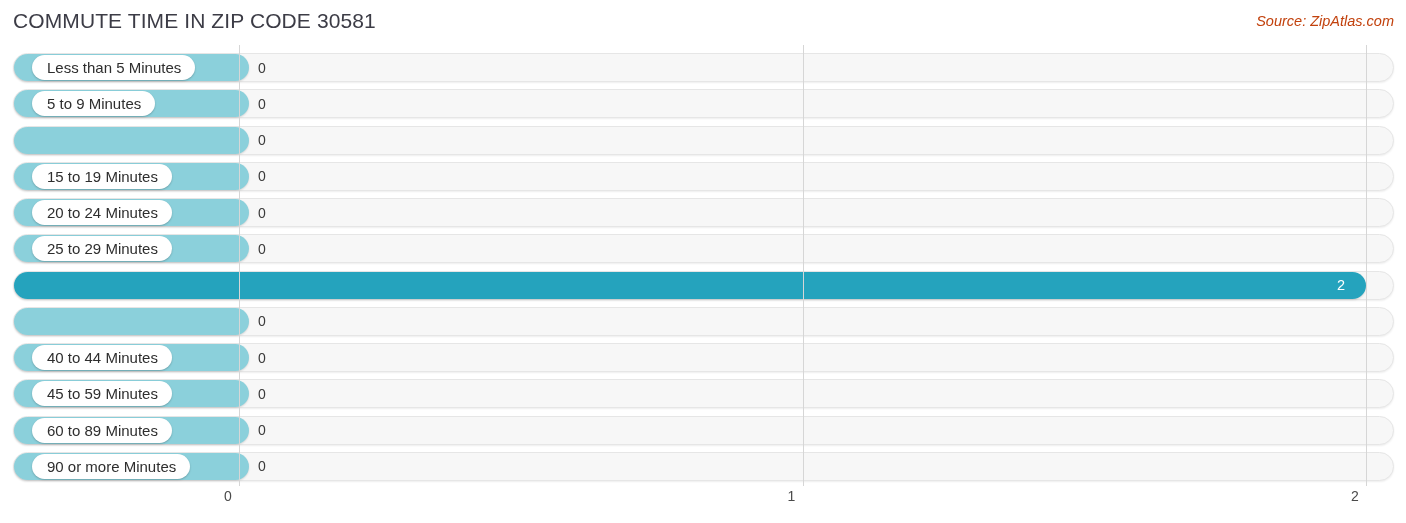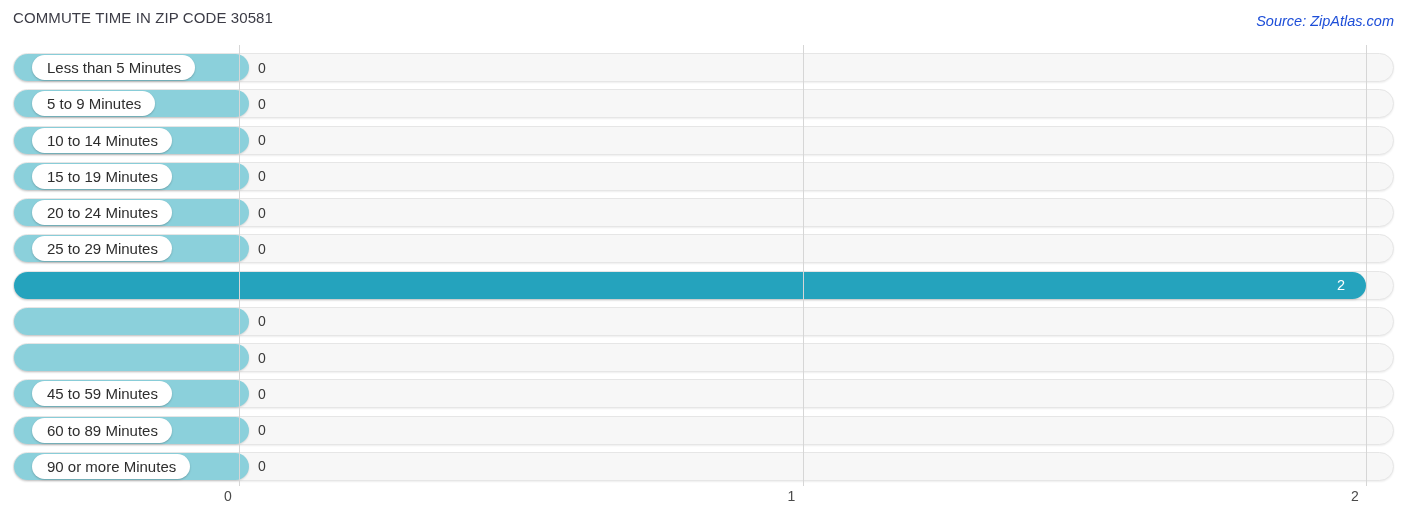--- a/index.html
+++ b/index.html
@@ -21,33 +21,33 @@
   .header {
     position: absolute;
     top: 0; left: 0;
     width: 1406px;
     height: 45px;
   }
   .chart-title {
     position: absolute;
     left: 13px;
     top: 9px;
-    font-size: 15px;
+    font-size: 21px;
     font-weight: 400;
     color: #3c3c46;
     letter-spacing: 0.1px;
     white-space: nowrap;
   }
   .chart-source {
     position: absolute;
     right: 12px;
     top: 13px;
     font-size: 14.5px;
     font-style: italic;
-    color: #1d4ed8;
+    color: #c2410c;
     white-space: nowrap;
   }
 
   
   .plot {
     position: absolute;
     left: 0;
     top: 45px;
     width: 1406px;
     height: 441px;
@@ -186,23 +186,20 @@
         <div class="track"></div>
         <div class="bar" style="width: 235px;"></div>
         <div class="label-pill">
           <span>5 to 9 Minutes</span>
         </div>
         <div class="value-out" style="left: 245px;">0</div>
       </div>
       <div class="row" style="top: 80.5px;">
         <div class="track"></div>
         <div class="bar" style="width: 235px;"></div>
-        <div class="label-pill">
-          <span>10 to 14 Minutes</span>
-        </div>
         <div class="value-out" style="left: 245px;">0</div>
       </div>
       <div class="row" style="top: 116.75px; text-align: right;">
         <div class="track"></div>
         <div class="bar" style="width: 235px;"></div>
         <div class="label-pill">
           <span>15 to 19 Minutes</span>
         </div>
         <div class="value-out" style="left: 245px;">0</div>
       </div>
@@ -228,20 +225,23 @@
         <div class="value-in" style="left: 1324px;">2</div>
       </div>
       <div class="row" style="top: 261.75px;">
         <div class="track"></div>
         <div class="bar" style="width: 235px;"></div>
         <div class="value-out" style="left: 245px;">0</div>
       </div>
       <div class="row" style="top: 298px;">
         <div class="track"></div>
         <div class="bar" style="width: 235px;"></div>
+        <div class="label-pill">
+          <span>40 to 44 Minutes</span>
+        </div>
         <div class="value-out" style="left: 245px;">0</div>
       </div>
       <div class="row" style="top: 334.25px;">
         <div class="track"></div>
         <div class="bar" style="width: 235px;"></div>
         <div class="label-pill">
           <span>45 to 59 Minutes</span>
         </div>
         <div class="value-out" style="left: 245px;">0</div>
       </div>

